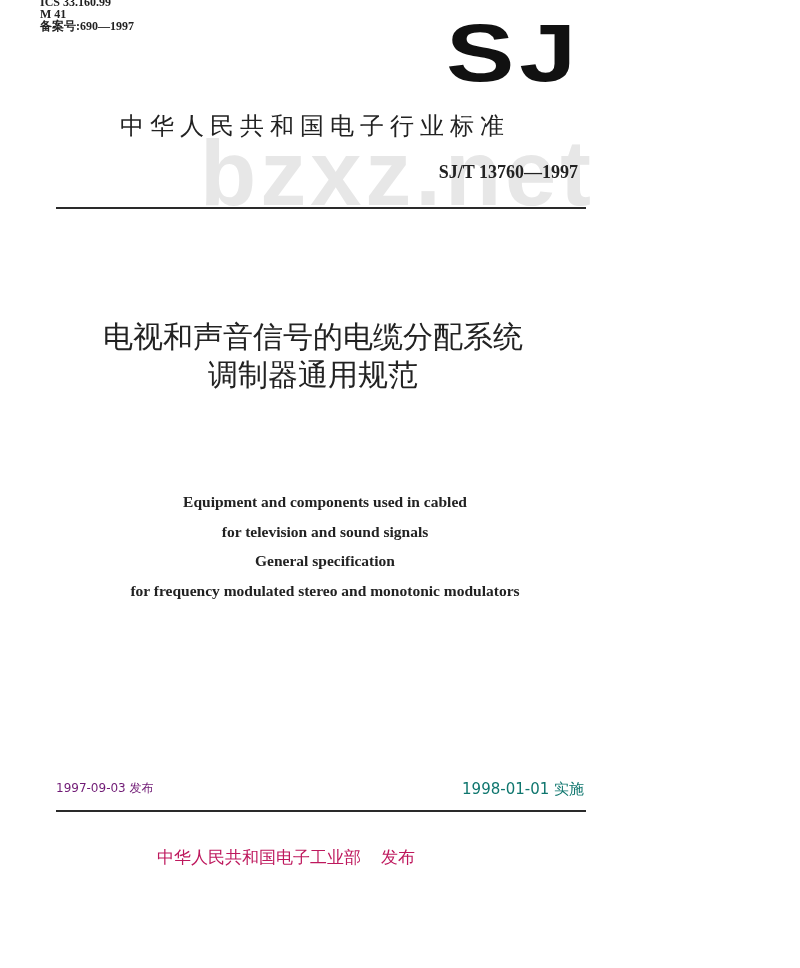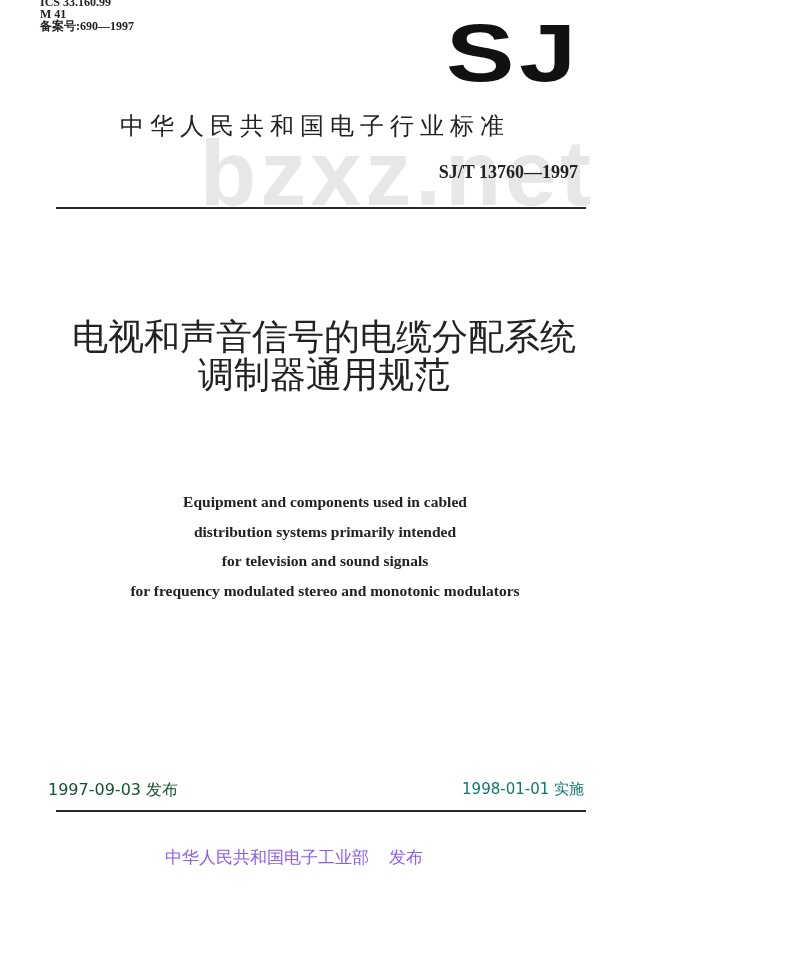--- a/index.html
+++ b/index.html
@@ -25,31 +25,31 @@
     .watermark {
       left: 200px; top: 128px; font-family: "Liberation Sans", sans-serif; font-weight: bold;
       font-size: 92px; line-height: 90px; color: #e7e7e7; letter-spacing: 4px; z-index: 0;
     }
     .std-no {
       right: 222px; top: 162px; font-family: "Liberation Serif", serif; font-weight: bold;
       font-size: 18px; color: #222; z-index: 1; white-space: nowrap;
     }
     .rule { left: 56px; width: 530px; height: 2px; background: #2a2a2a; }
     .cn-title {
-      left: 44px; width: 560px; top: 318px; text-align: center; font-size: 36px;
+      left: 33px; width: 560px; top: 318px; text-align: center; font-size: 30px;
       line-height: 38px; color: #222;
     }
     .en-title {
       left: 60px; width: 530px; top: 478px; text-align: center;
       font-family: "Liberation Serif", serif; font-weight: bold; font-size: 15.5px;
       line-height: 29.5px; color: #222; margin-top: 9px;
     }
-    .date-left { left: 48px; top: 780px; font-size: 16px; color: #14532d; white-space: nowrap; }
+    .date-left { left: 56px; top: 780px; font-size: 12px; color: #701a75; white-space: nowrap; }
     .date-right { right: 216px; top: 780px; font-size: 15px; color: #0f766e; white-space: nowrap; }
-    .publisher { left: 165px; top: 846px; font-size: 17px; color: #8b5cf6; white-space: nowrap; text-align: right; }
+    .publisher { left: 157px; top: 846px; font-size: 17px; color: #be185d; white-space: nowrap; text-align: right; }
     .publisher .gap { display: inline-block; width: 20px; }
   </style>
 </head>
 <body>
 
 <div class="abs meta">
   <div>ICS 33.160.99</div>
   <div>M 41</div>
   <div>备案号:690—1997</div>
 </div>
@@ -64,22 +64,22 @@
 
 <div class="abs rule" style="top:207px;"></div>
 
 <div class="abs cn-title">
   <div>电视和声音信号的电缆分配系统</div>
   <div>调制器通用规范</div>
 </div>
 
 <div class="abs en-title">
   <div>Equipment and components used in cabled</div>
-  <div>distribution systems primarily intended</div>
   <div>for television and sound signals</div>
+  <div>General specification</div>
   <div>for frequency modulated stereo and monotonic modulators</div>
 </div>
 
 <div class="abs date-left">1997-09-03 发布</div>
 <div class="abs date-right">1998-01-01 实施</div>
 
 <div class="abs rule" style="top:810px;"></div>
 
 <div class="abs publisher">
   <span>中华人民共和国电子工业部</span><span class="gap"></span><span>发布</span>

